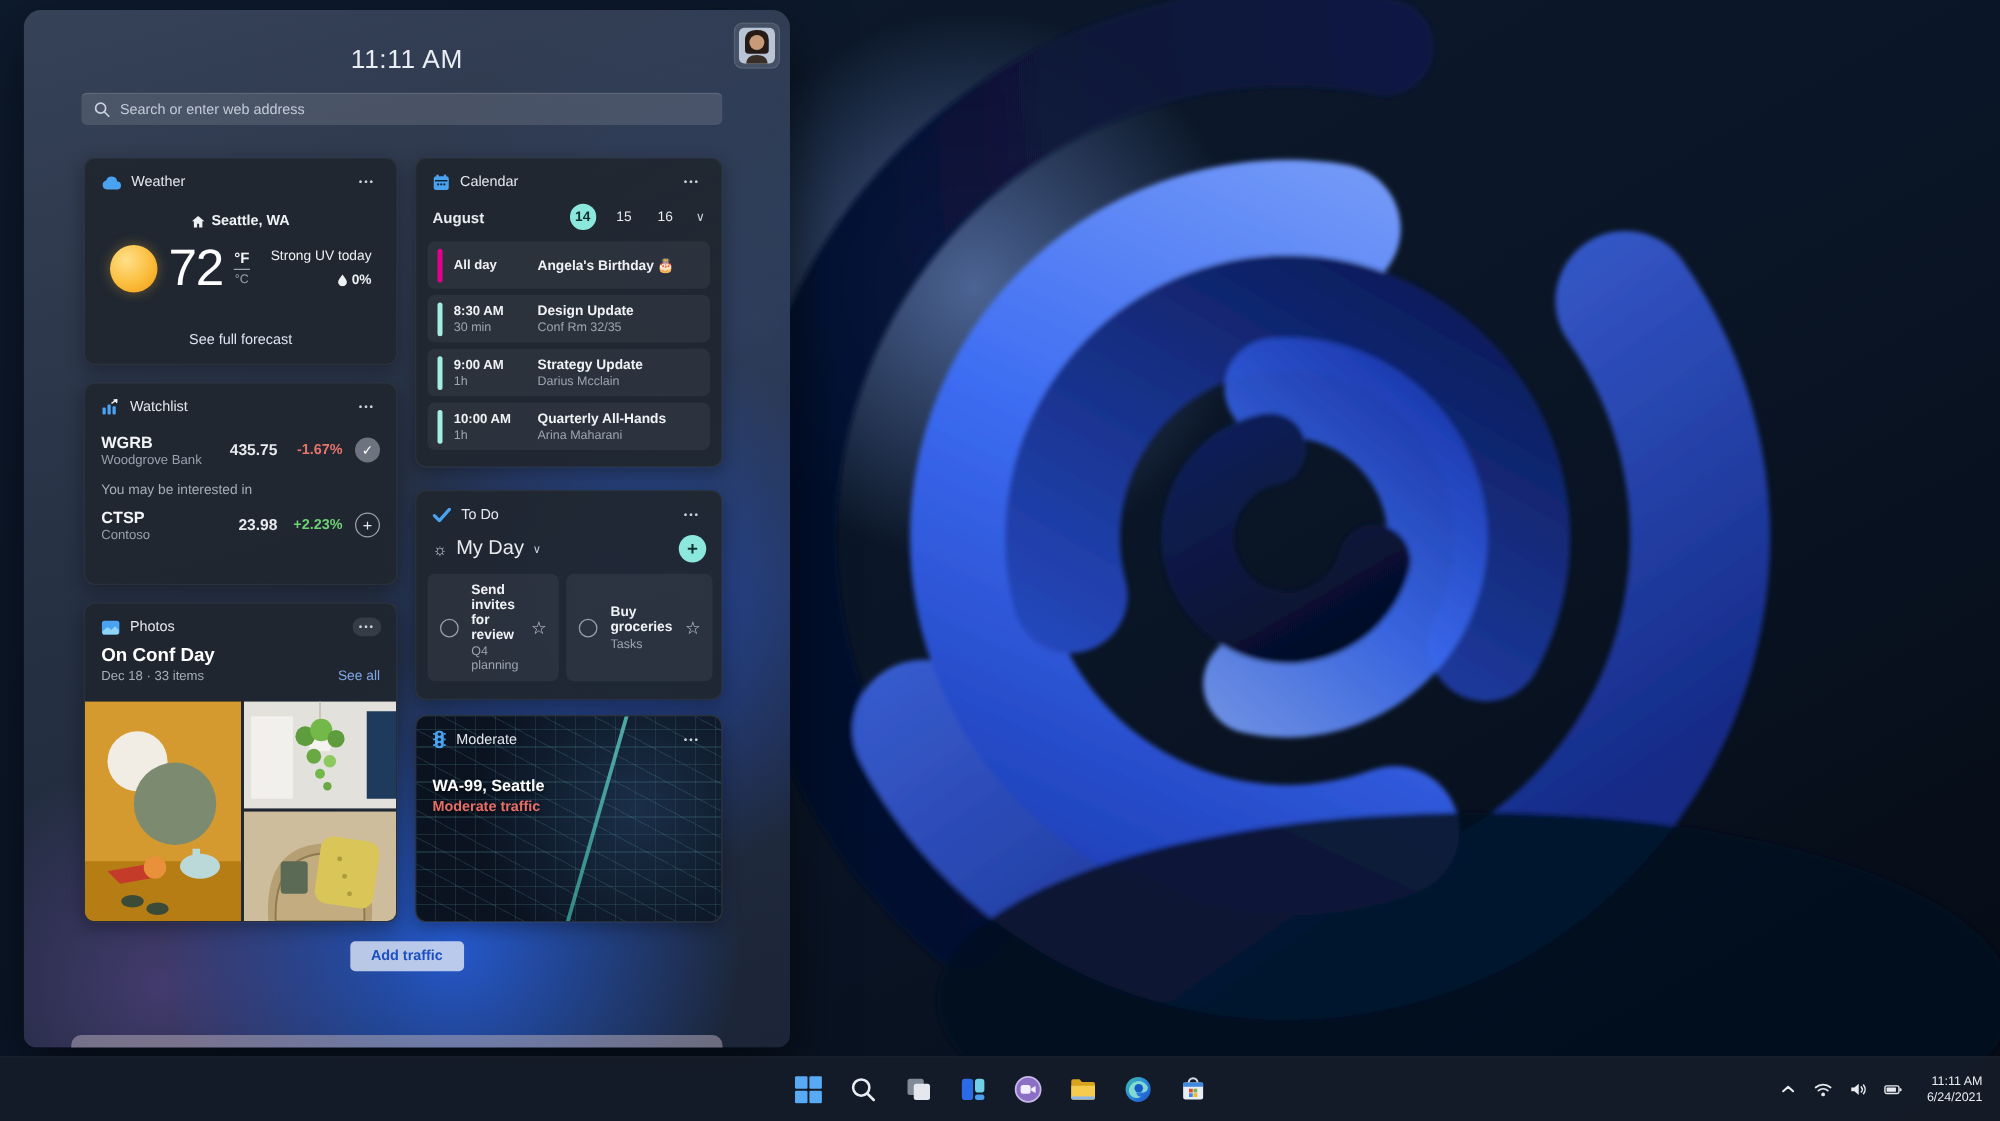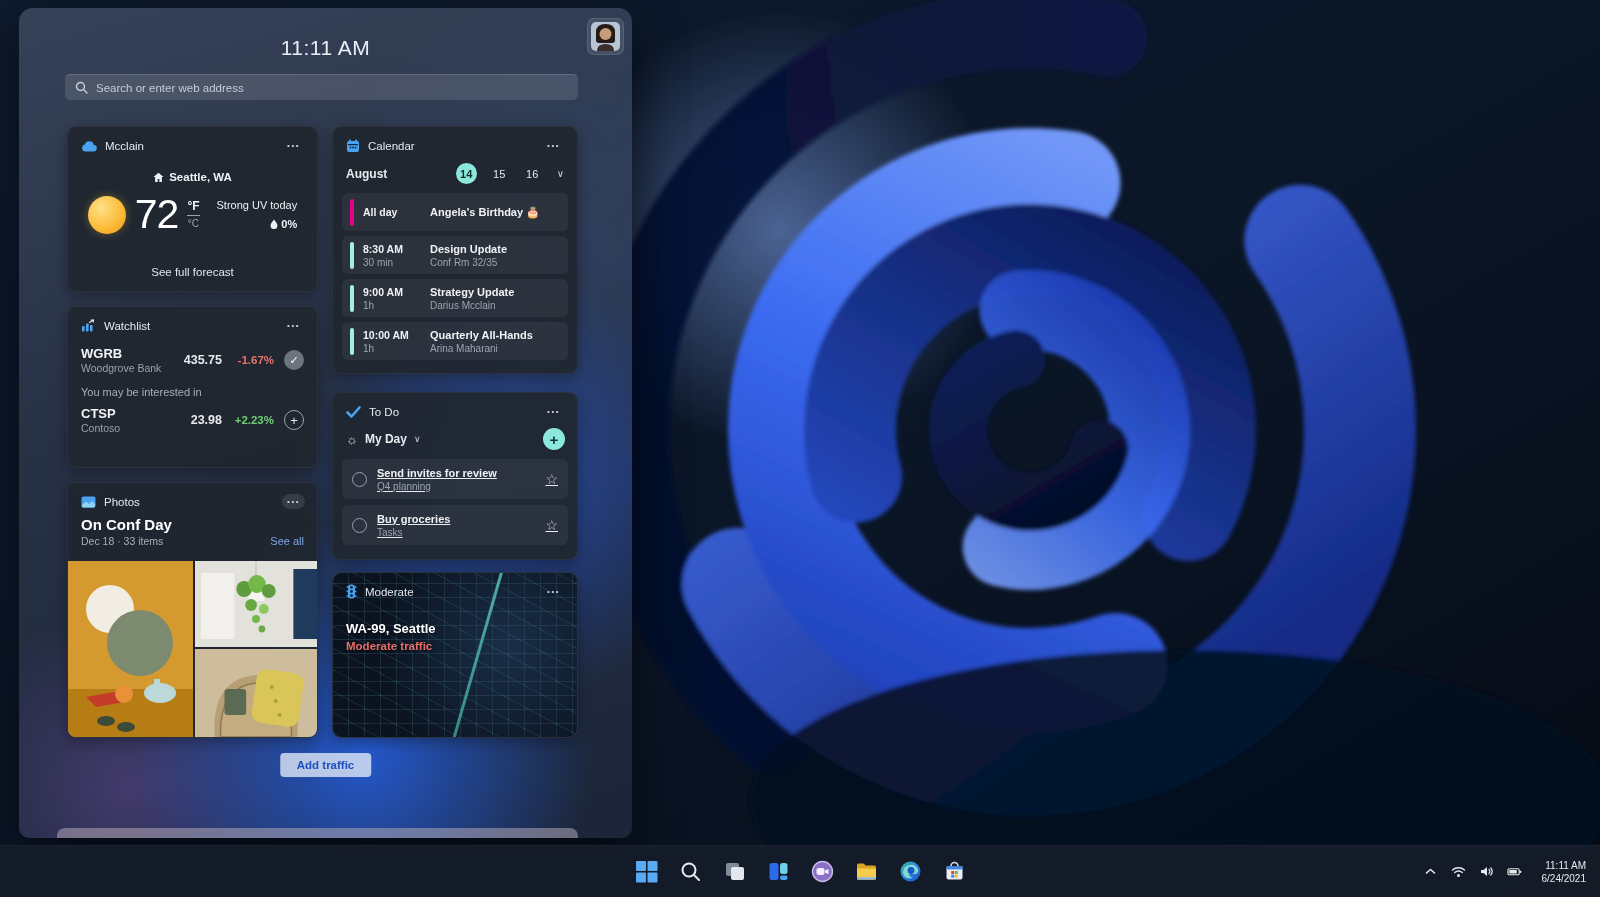--- a/index.html
+++ b/index.html
@@ -97,27 +97,27 @@
   .chg-down { color:#e8736b; } .chg-up { color:#6fcf75; }
   .stock-action { width:20px; height:20px; border-radius:50%; margin-left:10px;
     display:flex; align-items:center; justify-content:center; font-size:11px; cursor:pointer; }
   .action-check { background:rgba(150,158,170,0.65); color:#ffffff; }
   .action-plus { border:1.5px solid #9aa3ad; color:#e4e8ee; font-size:13px; line-height:1; }
   .watch-suggest { margin:12px 13px 0 13px; font-size:11px; color:#a6aeb9; }
 
   .w-todo { left:313px; top:384px; width:246px; height:168px; }
   .myday-row { display:flex; align-items:center; gap:7px; margin:9px 12px 0 13px; }
   .myday-sun { font-size:13px; color:#cfd5dd; }
-  .myday-label { font-size:12px; font-weight:bold; }
+  .myday-label { font-size:16px; font-weight:normal; }
   .myday-chev { font-size:9px; color:#cdd3db; cursor:pointer; }
   .myday-spacer { flex:1; }
   .todo-add { width:22px; height:22px; border-radius:50%; background:#8ce8dc;
     color:#0e332f; font-size:15px; font-weight:bold; display:flex; align-items:center;
     justify-content:center; cursor:pointer; line-height:1; }
-  .tasks { display:flex; flex-direction:column; gap:6px; margin:9px 9px 0 9px;text-decoration:underline; }
+  .tasks { display:flex; flex-direction:row; gap:6px; margin:9px 9px 0 9px; }
   .task { display:flex; align-items:center; gap:10px; background:rgba(255,255,255,0.055);
     border-radius:6px; padding:7px 10px; min-height:40px; cursor:pointer; }
   .task-circle { width:15px; height:15px; border-radius:50%; border:1.5px solid #97a0ab;
     flex:0 0 15px; cursor:pointer; }
   .task-body { flex:1; display:flex; flex-direction:column; gap:2px; }
   .task-body .t { font-size:11px; font-weight:bold; color:#f0f2f5; }
   .task-body .s { font-size:10px; color:#9ba4b0; }
   .task-star { font-size:14px; color:#cdd3db; cursor:pointer; }
 
   .w-photos { left:48px; top:474px; width:251px; height:256px; overflow:hidden; }
@@ -245,21 +245,21 @@
         <line x1="8.6" y1="8.6" x2="12" y2="12" stroke="#c8d0dc" stroke-width="1.4" stroke-linecap="round"></line>
       </svg>
       <input type="text" placeholder="Search or enter web address" style="">
     </div>
 
     <div class="card w-weather">
       <div class="card-head">
         <svg width="16" height="12" viewBox="0 0 16 12">
           <path d="M4.5 11.5 a3.6 3.6 0 0 1 -0.6 -7.1 a4.6 4.6 0 0 1 8.9 0.7 a3.2 3.2 0 0 1 -0.4 6.4 Z" fill="#4aa3f0"></path>
         </svg>
-        <span class="card-title">Mcclain</span>
+        <span class="card-title">Weather</span>
         <span class="head-spacer"></span>
         <span class="ellipsis">•••</span>
       </div>
       <div class="weather-loc">
         <svg width="11" height="11" viewBox="0 0 11 11">
           <path d="M5.5 0.8 L10.5 5 h-1.6 v5 h-2.6 V7 h-1.6 v3 H2.1 V5 H0.5 Z" fill="#eef1f4"></path>
         </svg>
         <span>Seattle, WA</span>
       </div>
       <div class="weather-main">

